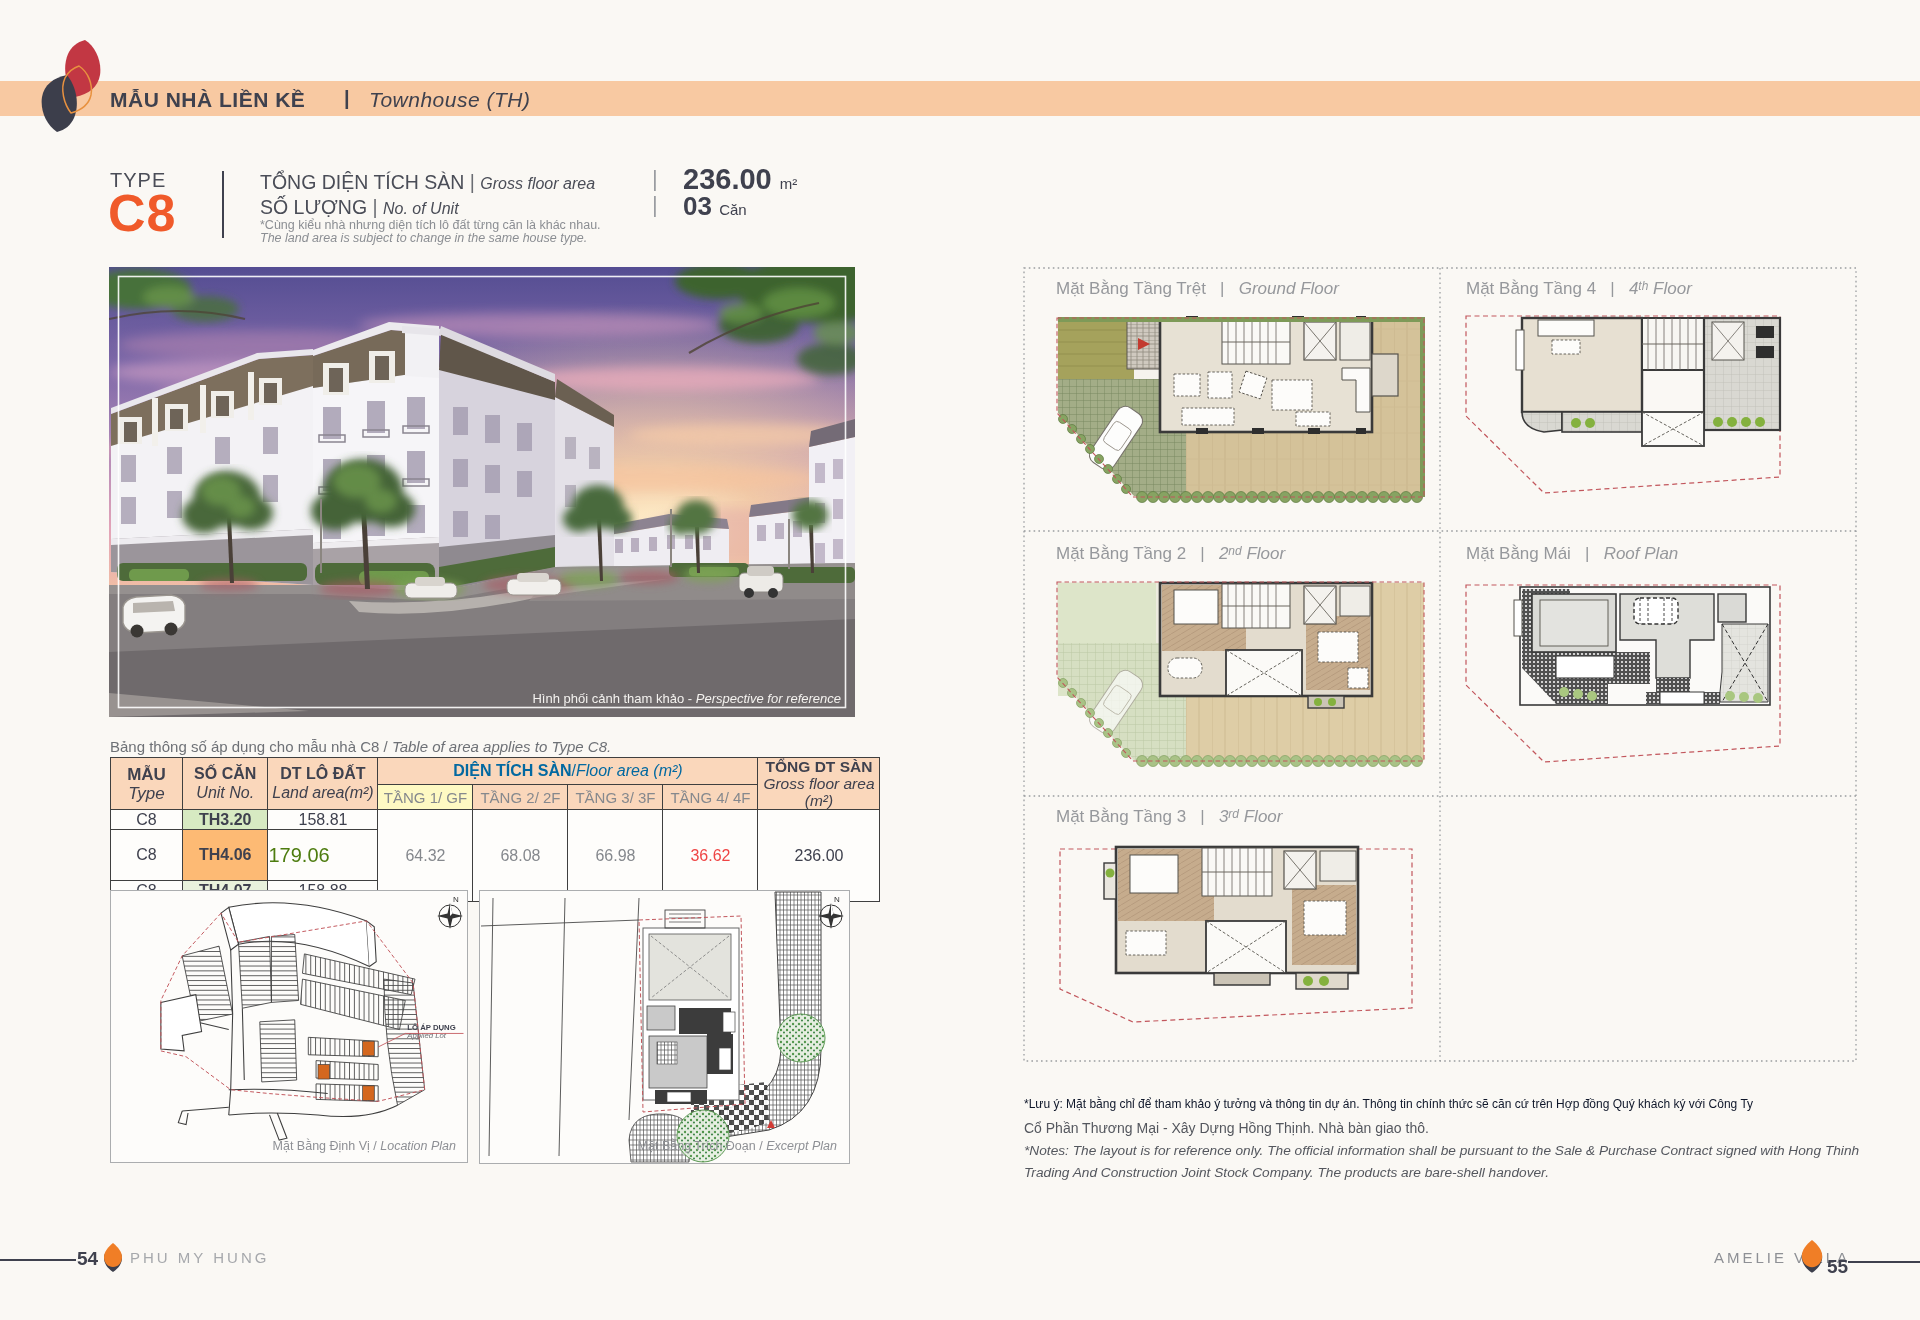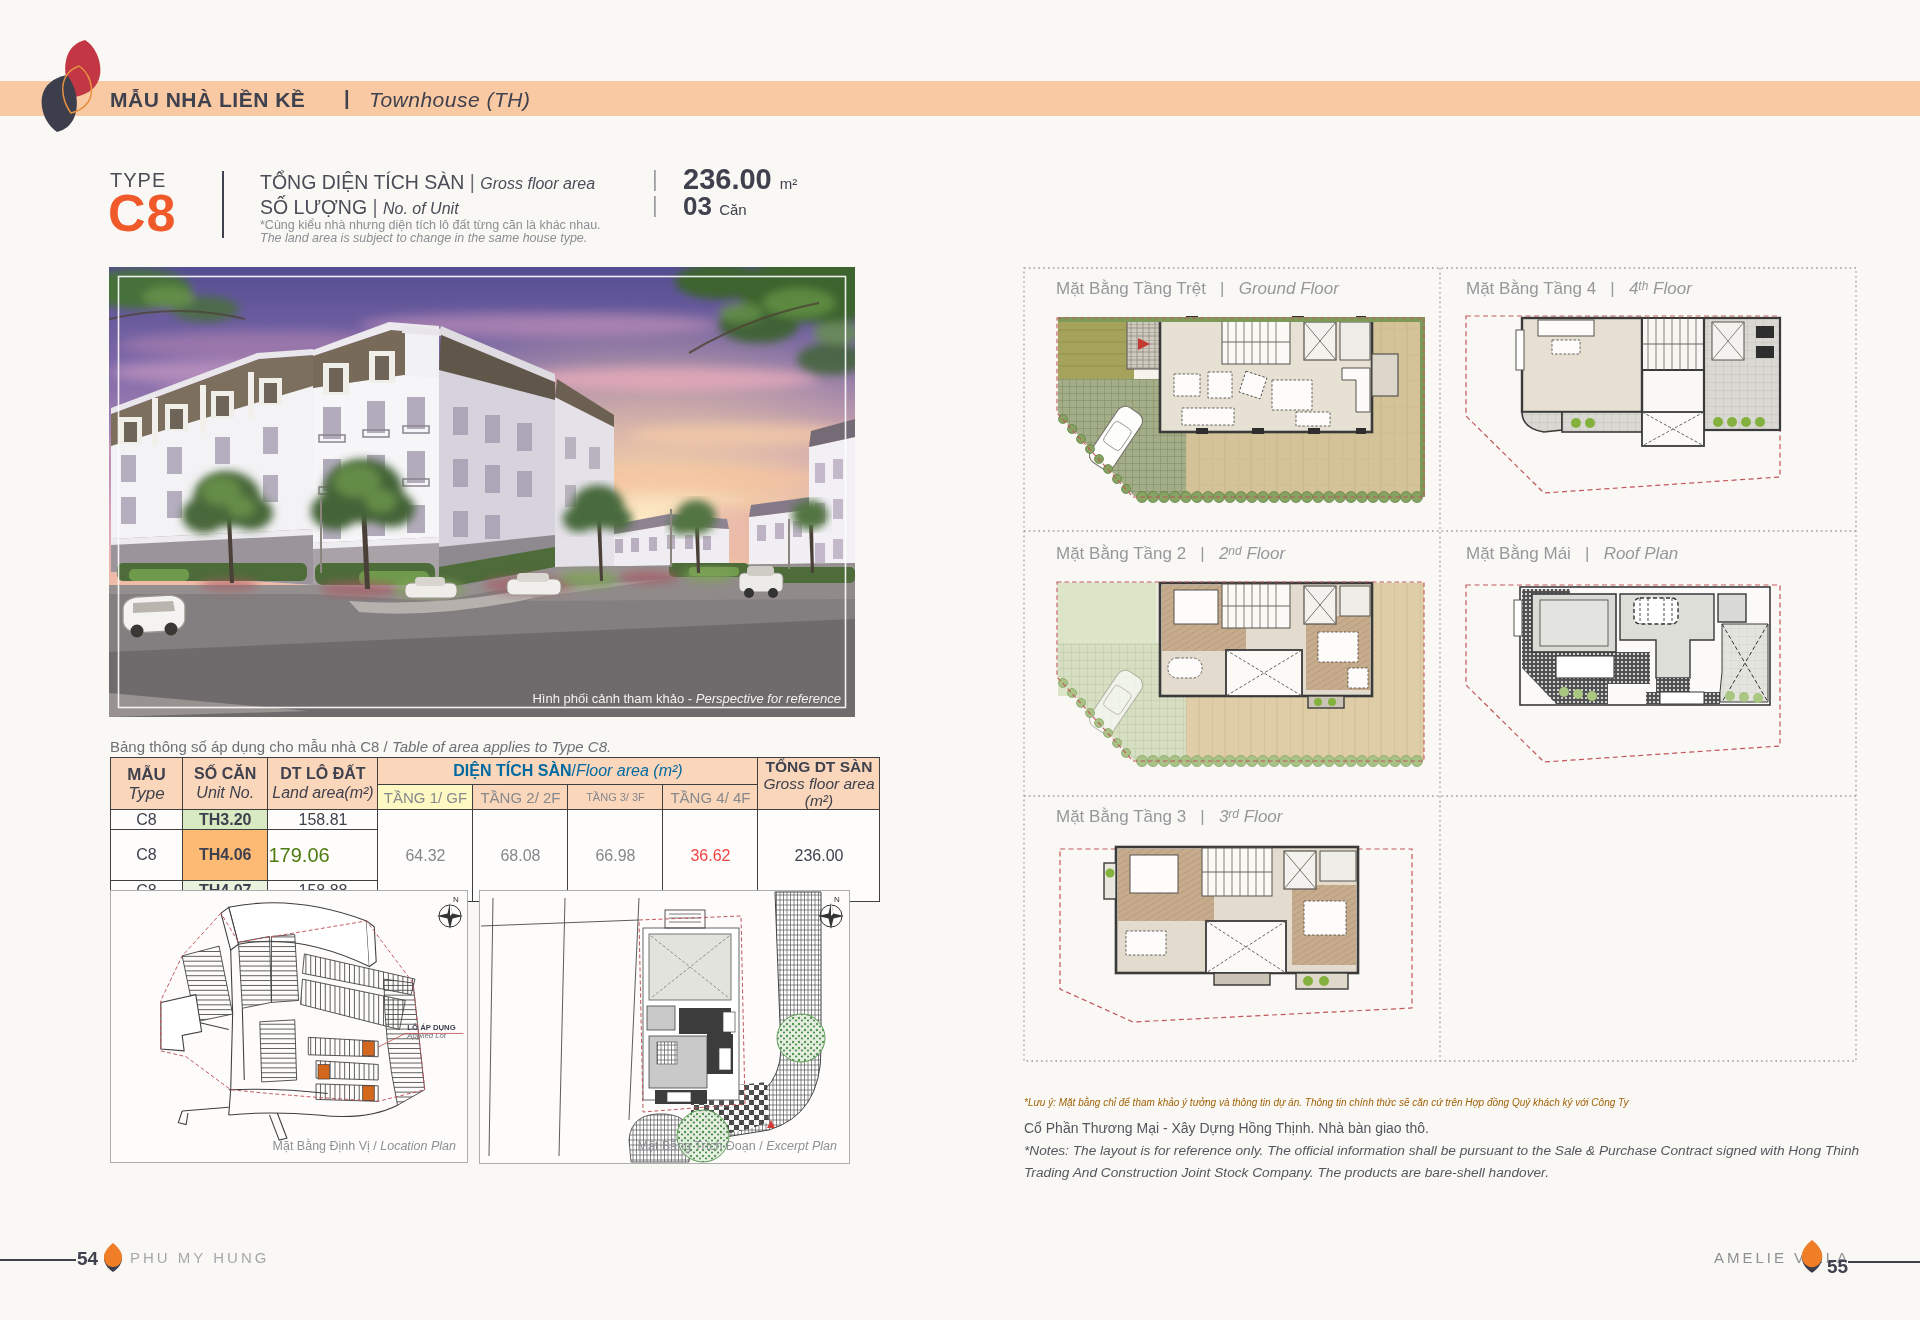--- a/index.html
+++ b/index.html
@@ -346,21 +346,21 @@
         <tr>
  <td rowspan="2" style="border:1.4px solid #3F3F3F;background:#FAD7BB;text-align:center;height:50px;font-size:17px;color:#3F414E;line-height:1.12;padding:0;"><b>MẪU</b><br><i>Type</i></td>
  <td rowspan="2" style="border:1.4px solid #3F3F3F;background:#FAD7BB;text-align:center;padding:0;font-size:16px;color:#3F414E;line-height:1.15;"><b>SỐ CĂN</b><br><i>Unit No.</i></td>
  <td rowspan="2" style="border:1.4px solid #3F3F3F;background:#FAD7BB;text-align:center;padding:0;font-size:16px;color:#3F414E;line-height:1.15;"><b>DT LÔ ĐẤT</b><br><i>Land area(m²)</i></td>
  <td colspan="4" style="border:1.4px solid #3F3F3F;background:#FAD7BB;text-align:center;height:26px;font-size:16px;color:#0369a1;padding:0;"><b>DIỆN TÍCH SÀN</b>/<i>Floor area (m²)</i></td>
  <td rowspan="2" style="border:1.4px solid #3F3F3F;background:#FAD7BB;text-align:center;padding:0;font-size:15.5px;color:#3F414E;line-height:1.1;"><b>TỔNG DT SÀN</b><br><i>Gross floor area<br>(m²)</i></td>
 </tr>
 <tr>
  <td style="border:1.4px solid #3F3F3F;background:#fef9c3;text-align:center;height:24px;font-size:15px;color:#85888D;padding:0;">TẦNG 1/ GF</td>
  <td style="border:1.4px solid #3F3F3F;background:#FAD7BB;text-align:center;padding:0;font-size:15px;color:#85888D;">TẦNG 2/ 2F</td>
- <td style="border:1.4px solid #3F3F3F;background:#FAD7BB;text-align:center;padding:0;font-size:11px;color:#85888D;">TẦNG 3/ 3F</td>
+ <td style="border:1.4px solid #3F3F3F;background:#FAD7BB;text-align:center;padding:0;font-size:15px;color:#85888D;">TẦNG 3/ 3F</td>
  <td style="border:1.4px solid #3F3F3F;background:#FAD7BB;text-align:center;padding:0;font-size:15px;color:#85888D;">TẦNG 4/ 4F</td>
 </tr>
 <tr style="background:#FEFDFB;">
  <td style="border:1.4px solid #3F3F3F;text-align:center;height:19px;font-size:16px;color:#3F414E;padding:0;">C8</td>
  <td style="border:1.4px solid #3F3F3F;text-align:center;padding:0;background:#D7EAC2;font-size:16px;color:#3F414E;font-weight:bold;">TH3.20</td>
  <td style="border:1.4px solid #3F3F3F;text-align:center;padding:0;font-size:16px;color:#3F414E;">158.81</td>
  <td rowspan="3" style="border:1.4px solid #3F3F3F;text-align:center;padding:0;font-size:16px;color:#85888D;">64.32</td>
  <td rowspan="3" style="border:1.4px solid #3F3F3F;text-align:center;padding:0;font-size:16px;color:#85888D;">68.08</td>
  <td rowspan="3" style="border:1.4px solid #3F3F3F;text-align:center;padding:0;font-size:16px;color:#85888D;">66.98</td>
  <td rowspan="3" style="border:1.4px solid #3F3F3F;text-align:center;padding:8px;font-size:16px;color:#ef4444;">36.62</td>
@@ -869,21 +869,21 @@
 <rect x="48" y="18" width="12" height="36" fill="#E9E6DE" stroke="#3A3A3A" stroke-width="1.4"></rect>
 <circle cx="54" cy="28" r="4.5" fill="#84B13E"></circle>
 
 <rect x="240" y="128" width="52" height="16" fill="#DFD9CC" stroke="#3A3A3A" stroke-width="1.4"></rect>
 <circle cx="252" cy="136" r="5" fill="#84B13E"></circle>
     <circle cx="268" cy="136" r="5" fill="#84B13E"></circle>
 
 <path d="M158 128 L214 128 L214 140 L158 140 Z" fill="#CBC4B6" stroke="#3A3A3A" stroke-width="1.4"></path>
 </svg>
 
-<div class="abs" style="left:1024px;top:1097px;font-size:10px;color:#a16207;white-space:nowrap;font-style:italic;">*Lưu ý: Mặt bằng chỉ để tham khảo ý tưởng và thông tin dự án. Thông tin chính thức sẽ căn cứ trên Hợp đồng Quý khách ký với Công Ty</div>
+<div class="abs" style="left:1024px;top:1097px;font-size:12px;color:#0f172a;white-space:nowrap;">*Lưu ý: Mặt bằng chỉ để tham khảo ý tưởng và thông tin dự án. Thông tin chính thức sẽ căn cứ trên Hợp đồng Quý khách ký với Công Ty</div>
 <div class="abs" style="left:1024px;top:1120px;font-size:14px;color:#54575E;white-space:nowrap;">Cổ Phần Thương Mại - Xây Dựng Hồng Thịnh. Nhà bàn giao thô.</div>
 <div class="abs" style="left:1024px;top:1143px;font-size:13.7px;font-style:italic;color:#54575E;white-space:nowrap;">*Notes: The layout is for reference only. The official information shall be pursuant to the Sale &amp; Purchase Contract signed with Hong Thinh</div>
 <div class="abs" style="left:1024px;top:1165px;font-size:13.7px;font-style:italic;color:#54575E;white-space:nowrap;">Trading And Construction Joint Stock Company. The products are bare-shell handover.</div>
 
 <div class="abs" style="left:0;top:1259px;width:76px;height:1.5px;background:#3F414E;"></div>
 
 <div class="abs dark" style="left:77px;top:1248px;font-size:19px;font-weight:bold;">54</div>
 
 <svg class="abs" style="left:102px;top:1243px;" width="22" height="30" viewBox="0 0 22 30">
  <path d="M11 29 C5 25 2 20 2 15 C2 10 6 5 11 7 C16 5 20 10 20 15 C20 20 17 25 11 29 Z" fill="#3C3E4B"></path>

